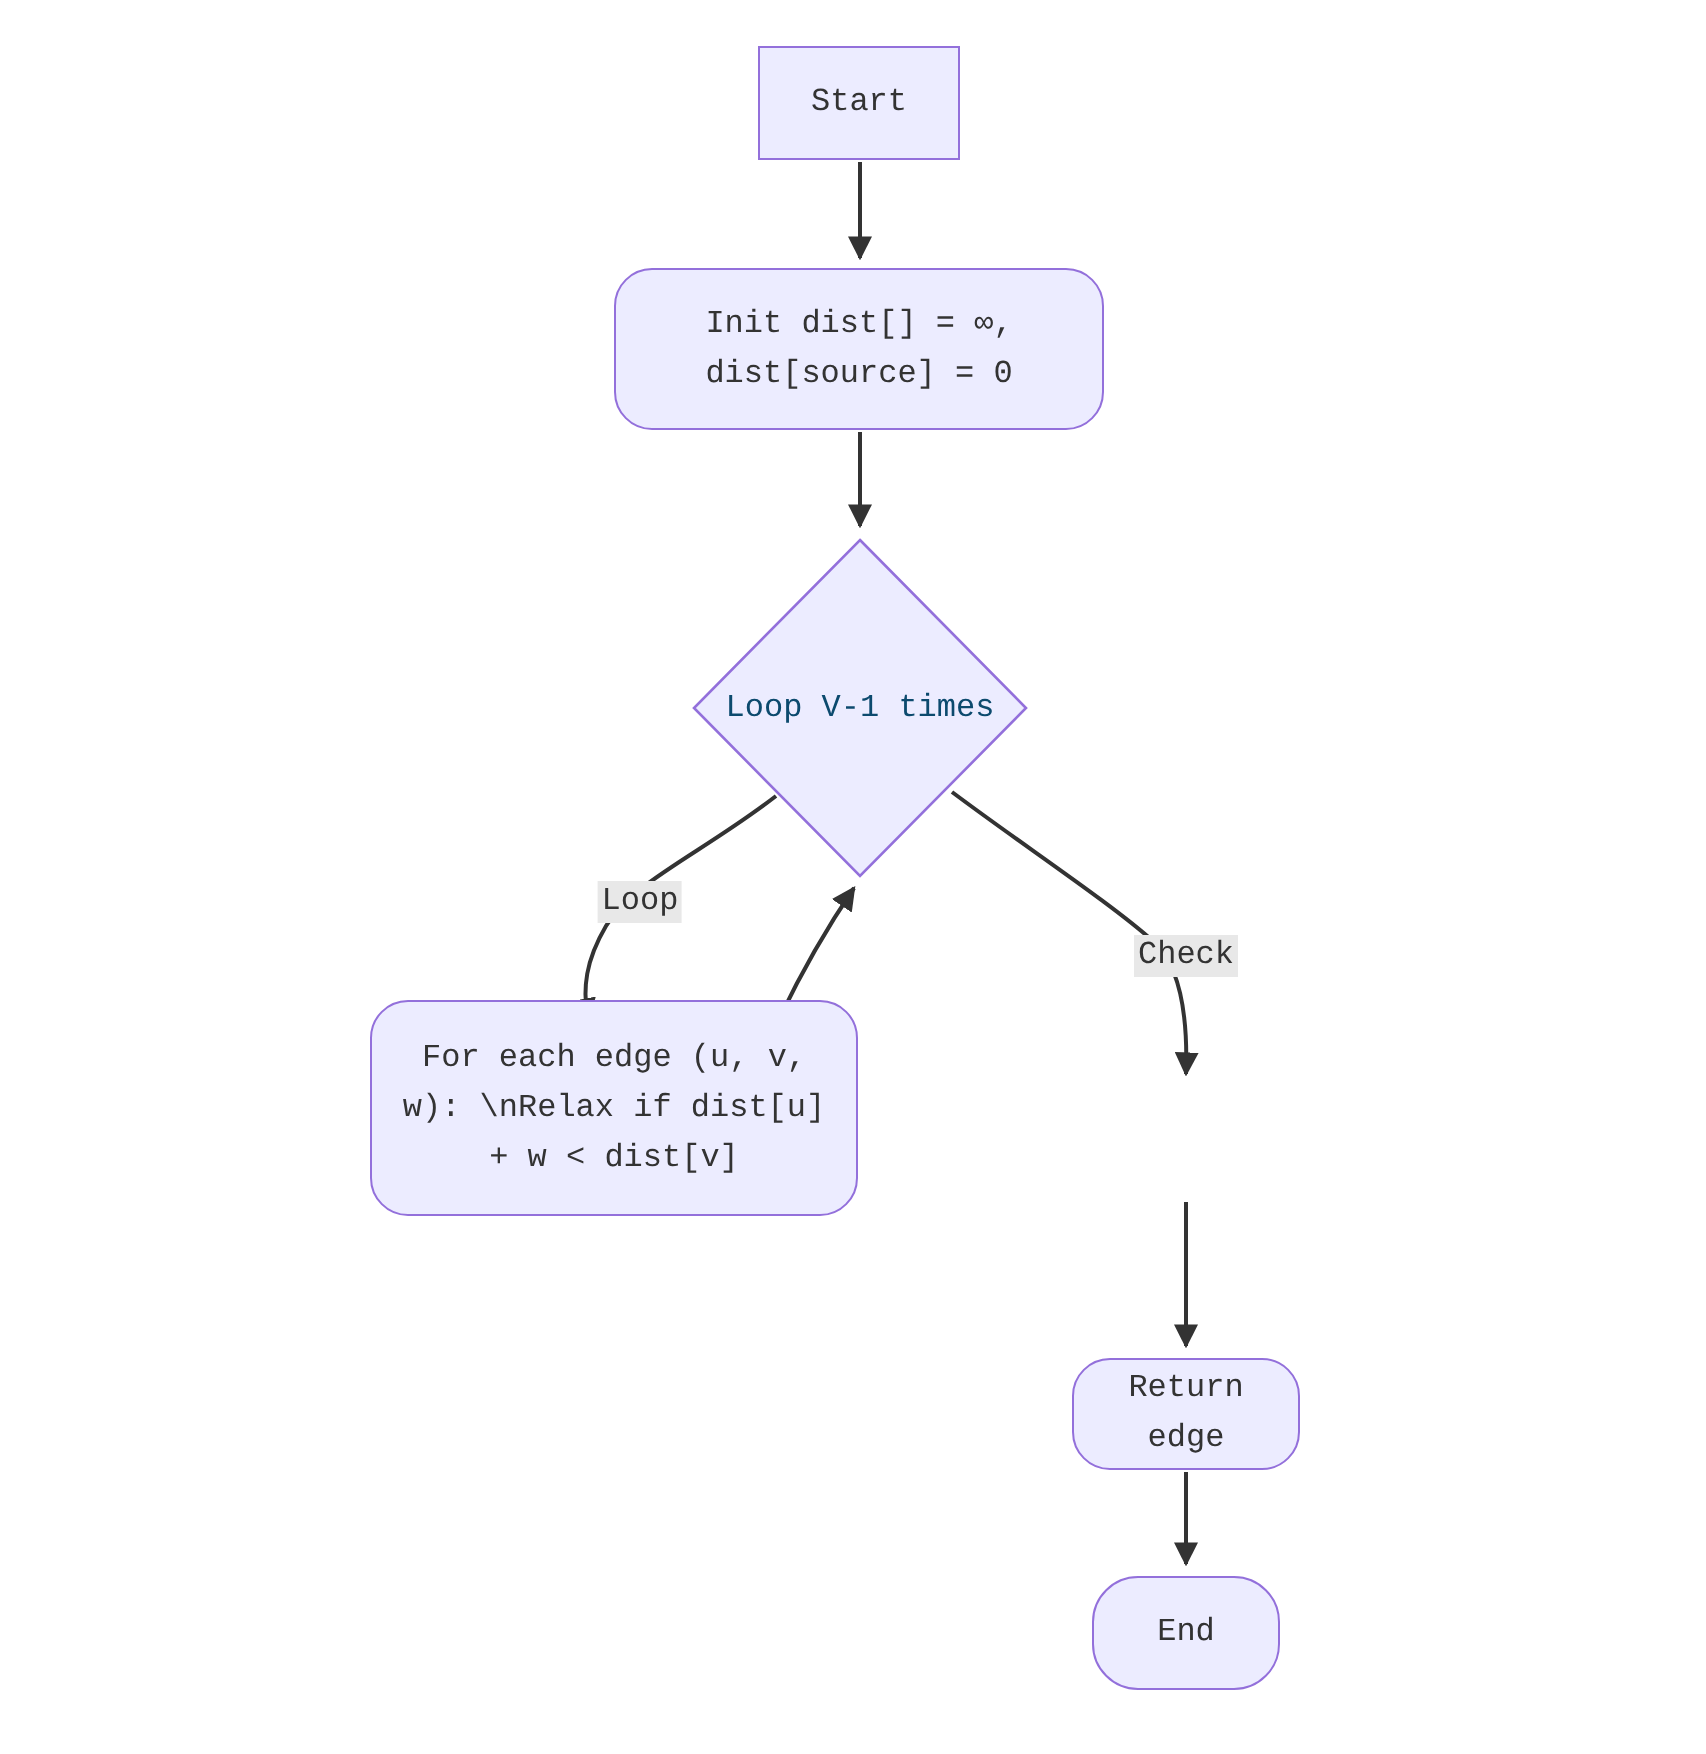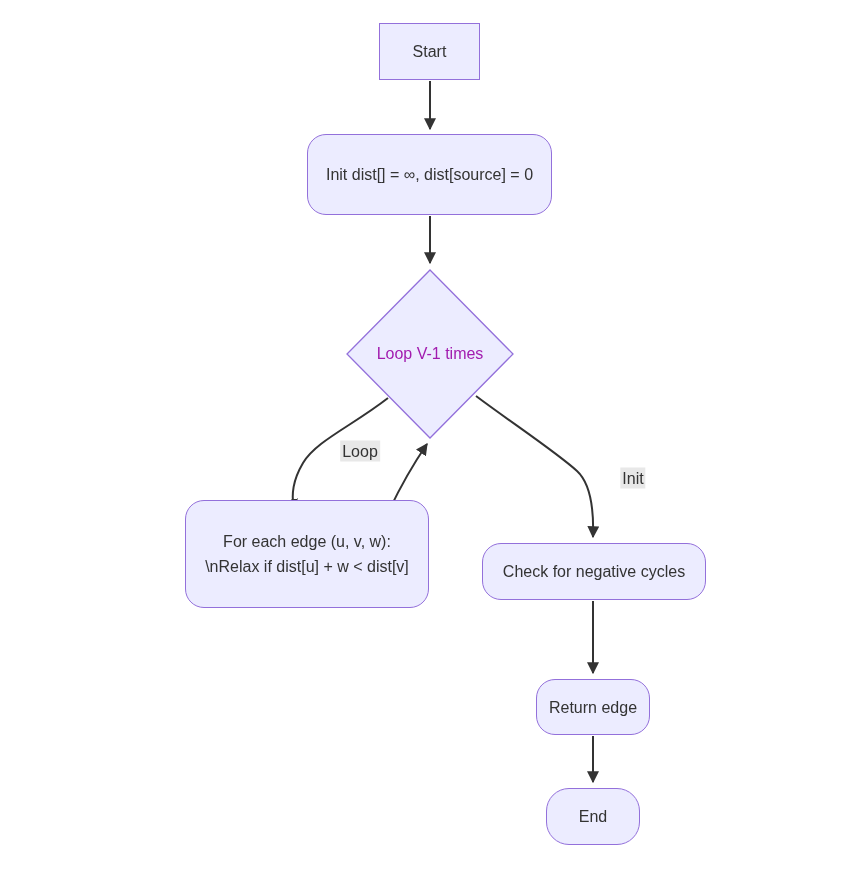--- a/index.html
+++ b/index.html
@@ -5,21 +5,21 @@
   html, body {
     margin: 0;
     padding: 0;
     background: #ffffff;
   }
   #canvas {
     position: relative;
     width: 853px;
     height: 877px;
     background: #ffffff;
-    font-family: Liberation Sans, sans-serif;
+    font-family: Liberation Mono, monospace;
     color: #333333;
     overflow: hidden;
   }
   #edges-layer {
     position: absolute;
     left: 0;
     top: 0;
     width: 853px;
     height: 877px;
   }
@@ -53,32 +53,31 @@
     position: absolute;
     left: 350px;
     top: 341px;
     width: 160px;
     height: 25px;
     display: flex;
     align-items: center;
     justify-content: center;
     text-align: left;
     font-size: 16px;
-    color: #a21caf;
+    color: #0c4a6e;
   }
   .edge-label {
     position: absolute;
     transform: translate(-50%, -50%);
     background: #e8e8e8;
     color: #333333;
     font-size: 16px;
     line-height: 19px;
     padding: 1px 2px;
     white-space: nowrap;
-    margin-left: 40px;
   }
   #node-start  { left: 379px; top: 23px;  width: 101px; height: 57px; }
   #node-init   { left: 307px; top: 134px; width: 245px; height: 81px; }
   #node-relax  { left: 185px; top: 500px; width: 244px; height: 108px; }
   #node-check  { left: 482px; top: 543px; width: 224px; height: 57px; }
   #node-return { left: 536px; top: 679px; width: 114px; height: 56px; }
   #node-end    { left: 546px; top: 788px; width: 94px;  height: 57px; border-radius: 23px; }
   #edge-label-loop { left: 320px; top: 451px; }
   #edge-label-done { left: 593px; top: 478px; }
 </style>
@@ -112,29 +111,26 @@
   <div class="node rounded" id="node-init">
     <span>Init dist[] = ∞, dist[source] = 0</span>
   </div>
 
   <div class="diamond-label">Loop V-1 times</div>
 
   <div class="node rounded" id="node-relax">
     <span>For each edge (u, v, w): \nRelax if dist[u] + w &lt; dist[v]</span>
   </div>
 
-  <div class="node rounded" id="node-check">
-    <span>Check for negative cycles</span>
-  </div>
 
   <div class="node rounded" id="node-return">
     <span>Return edge</span>
   </div>
 
   <div class="node rect" id="node-end">
     <span>End</span>
   </div>
 
   <div class="edge-label" id="edge-label-loop">Loop</div>
 
-  <div class="edge-label" id="edge-label-done">Init</div>
+  <div class="edge-label" id="edge-label-done">Check</div>
 
 </div>
 
 </body></html>

